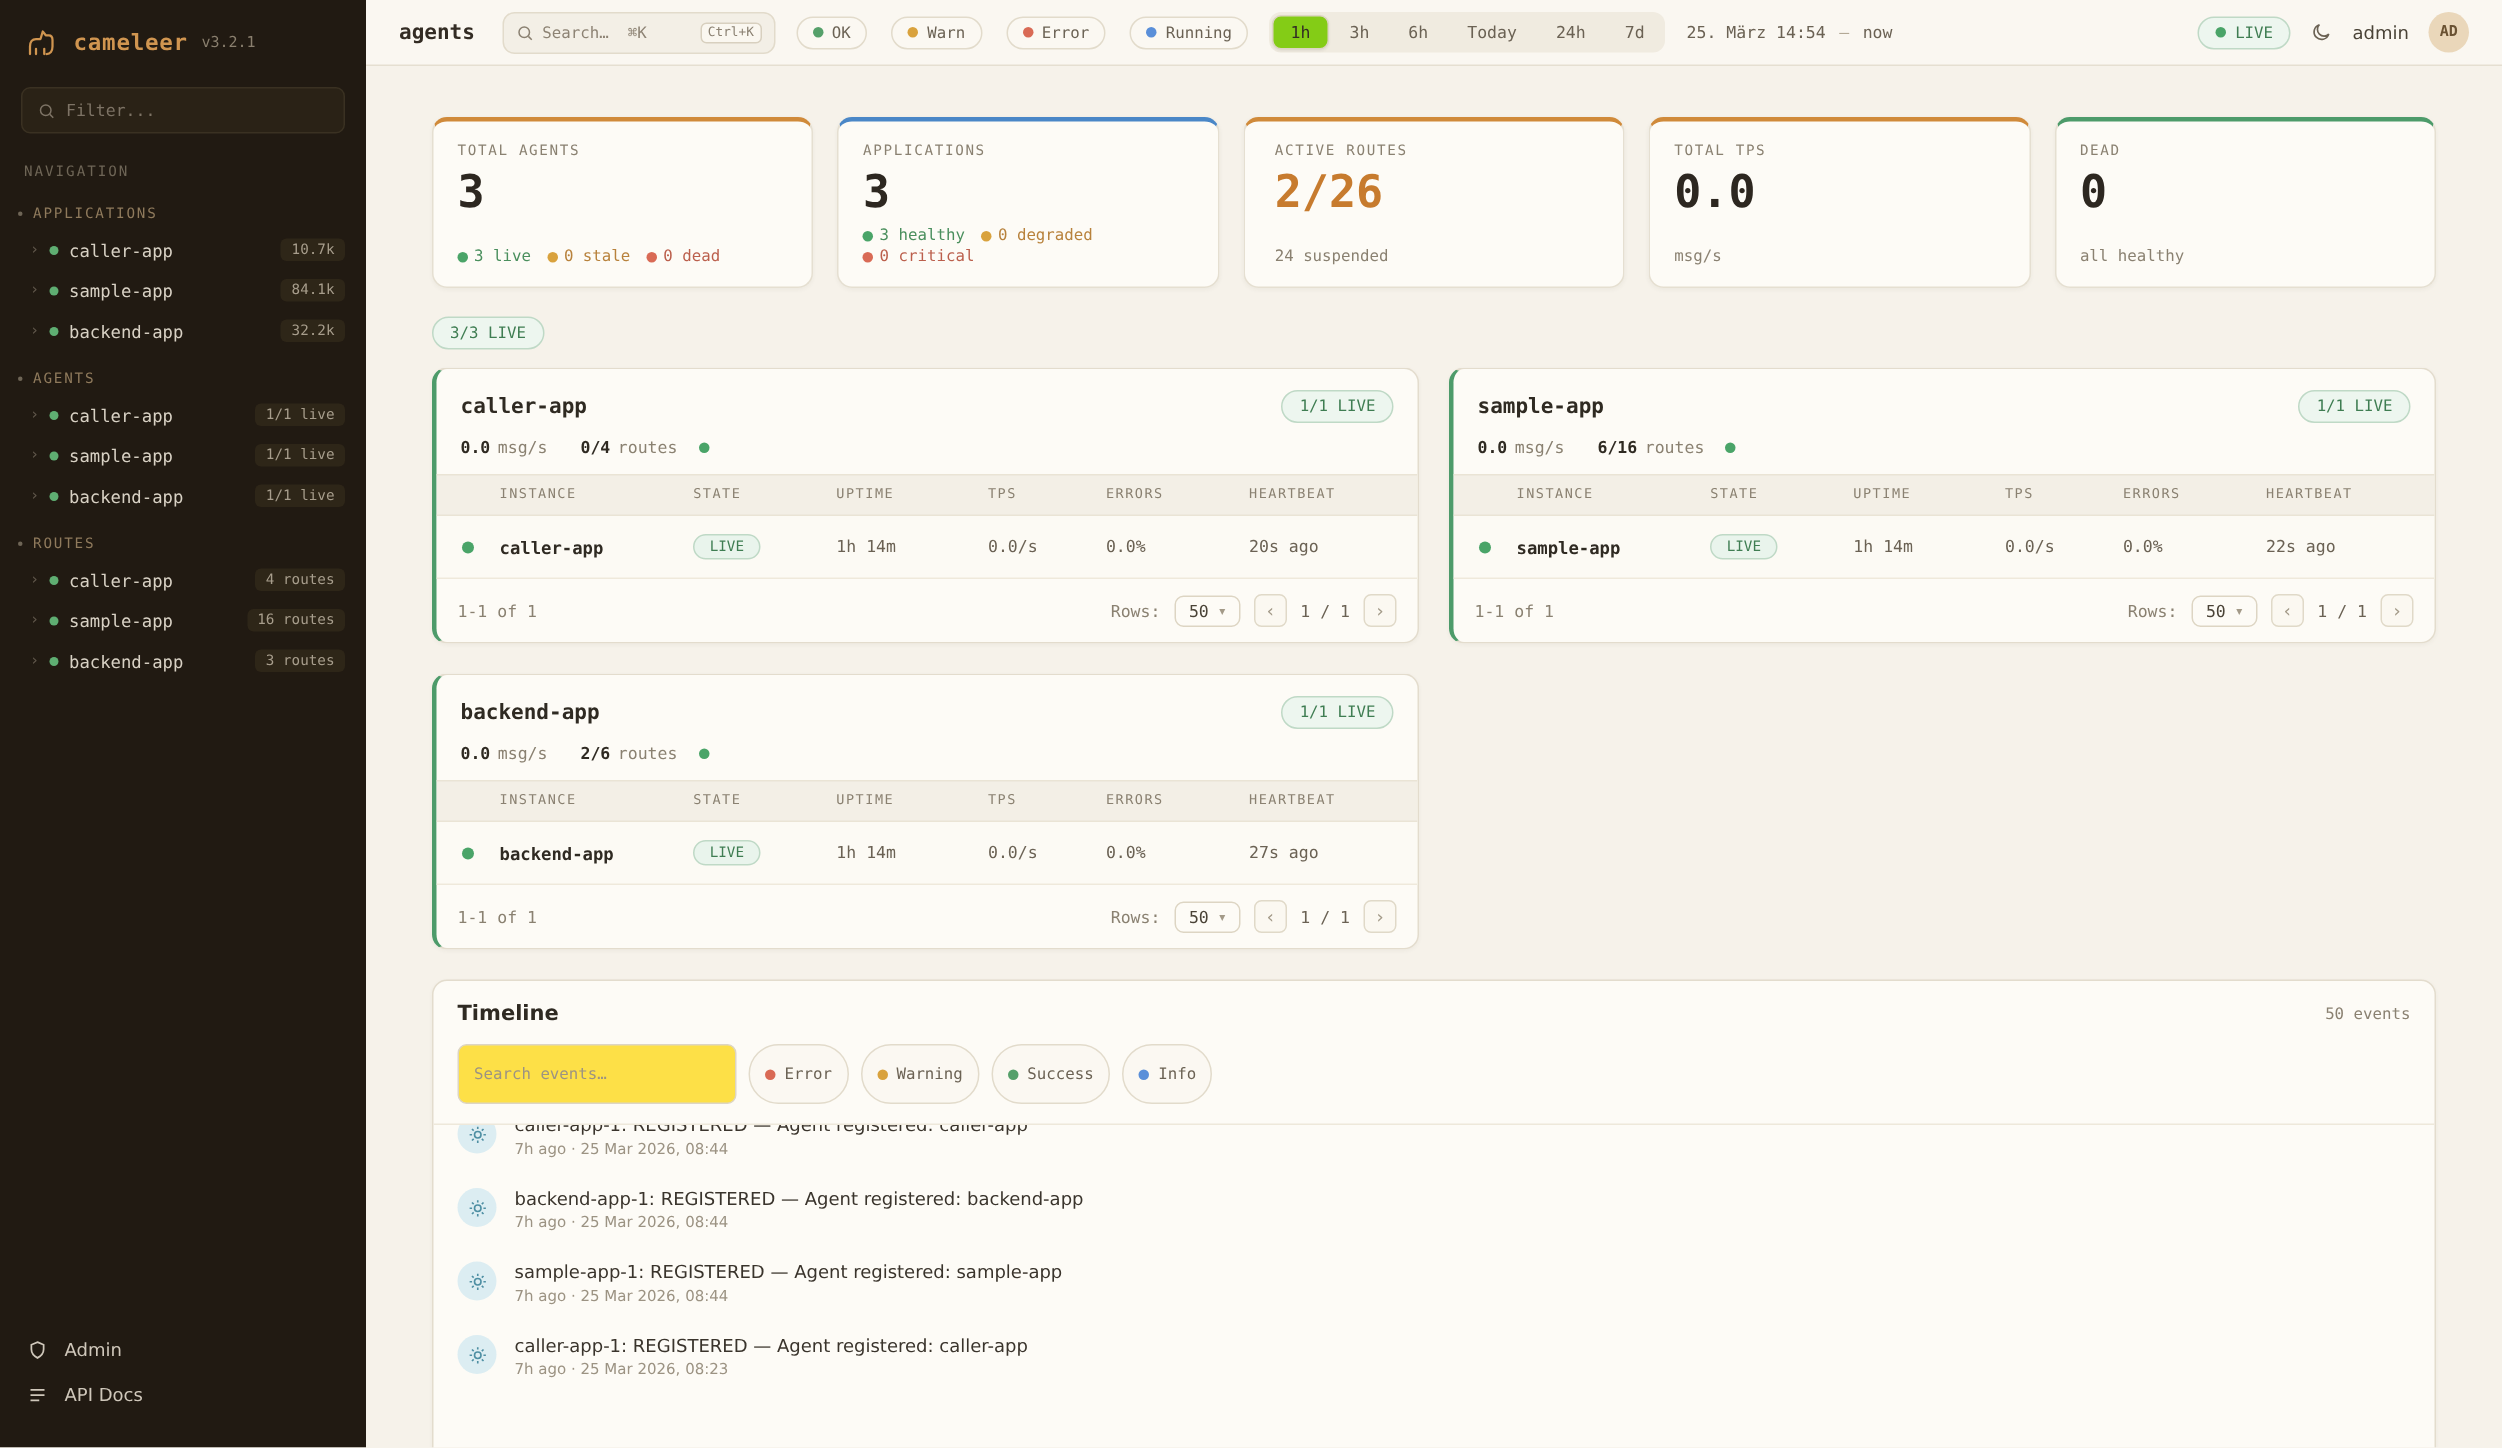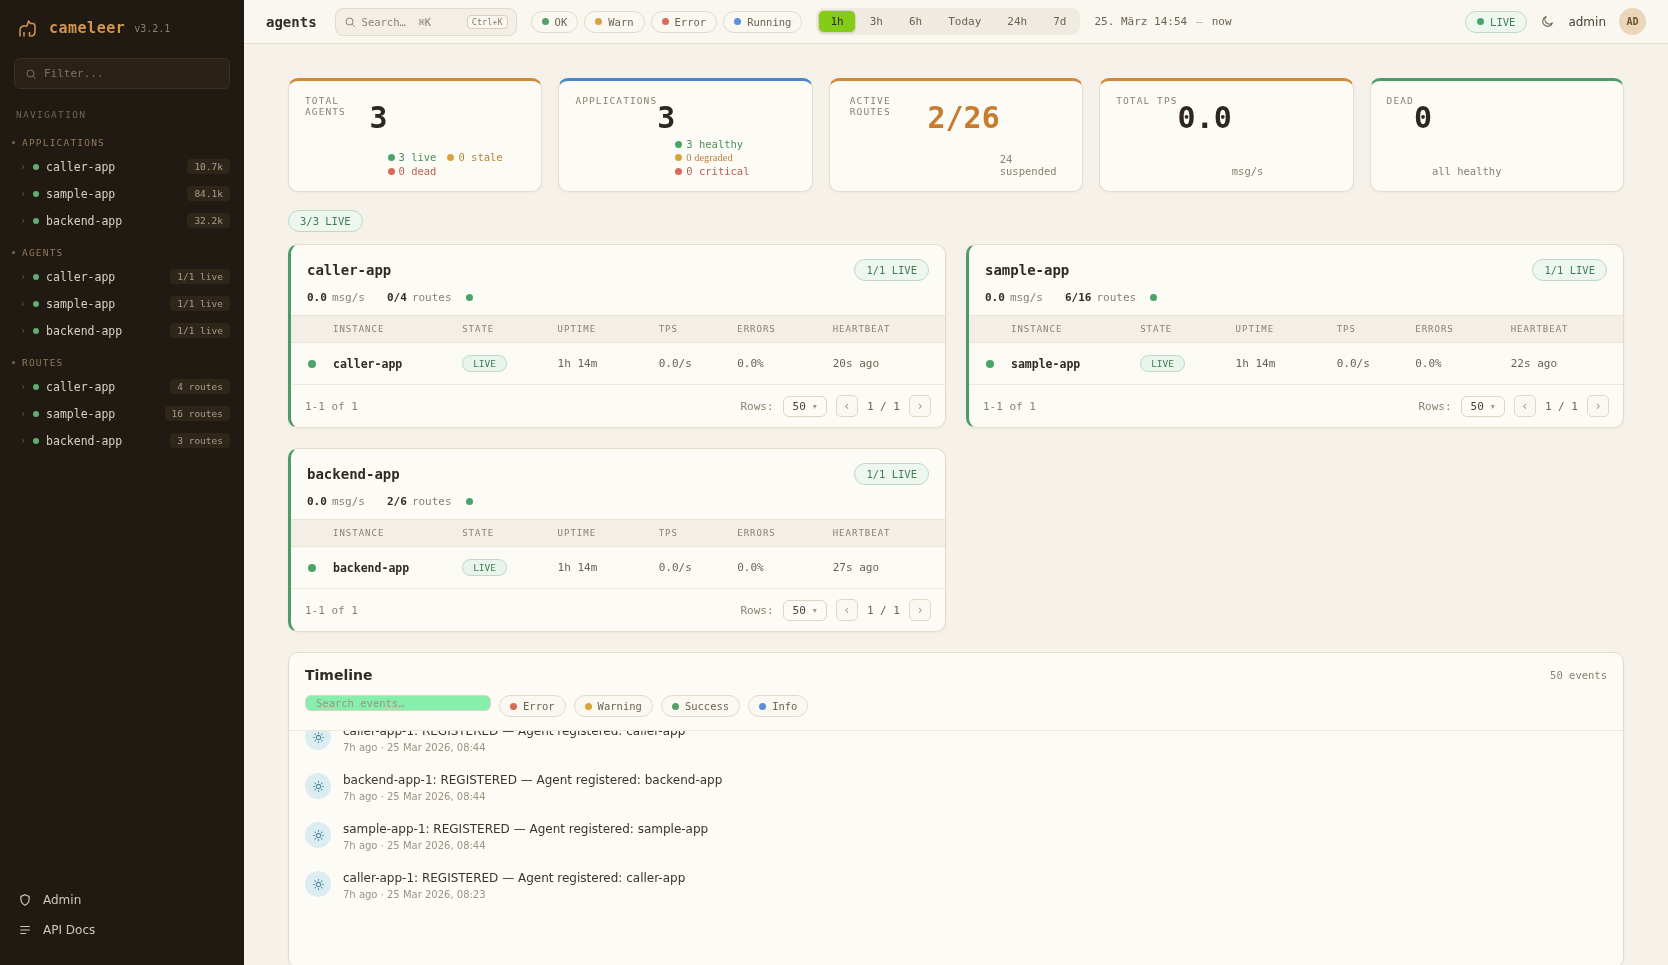--- a/index.html
+++ b/index.html
@@ -27,39 +27,39 @@
   .foot-item{display:flex;align-items:center;gap:11px;padding:8px 18px;font-family:"DejaVu Sans",sans-serif;font-size:12px;color:#cfc7ba;cursor:pointer}
 
   
   .main{flex:1;display:flex;flex-direction:column;min-width:0}
   .topbar{height:44px;background:#faf7f1;border-bottom:1px solid #e5dfd1;display:flex;align-items:center;gap:14px;padding:0 22px;flex-shrink:0}
   .page-title{font-size:14px;font-weight:bold;color:#332c24;margin-right:4px}
   .search-box{display:flex;align-items:center;gap:6px;background:#f3efe6;border:1px solid #e2dbcb;border-radius:8px;height:28px;padding:0 8px;width:182px;color:#8a8071}
   .search-box input{border:none;background:none;outline:none;font-family:"DejaVu Sans Mono","DejaVu Sans",monospace;font-size:10.5px;color:#6b6254;width:100%}
   .search-box input::placeholder{color:#8d8374}
   kbd{font-size:8.5px;border:1px solid #d8d0bf;border-radius:4px;padding:1px 4px;color:#8a8071;background:#faf7f0;white-space:nowrap}
-  .chip-group{display:flex;gap:6px}
+  .chip-group{display:flex;gap:16px}
   .chip{display:flex;align-items:center;gap:6px;border:1px solid #e2dbcb;background:#fbf8f2;border-radius:999px;padding:4px 10px;font-size:10.5px;color:#6b6254;cursor:pointer;white-space:nowrap}
   .chip .dot{width:7px;height:7px;border-radius:50%;flex-shrink:0}
   .segmented{display:flex;align-items:center;background:#f0ebe0;border-radius:8px;padding:2px;gap:2px}
   .segment{padding:4px 11px;font-size:11px;color:#6b6254;border-radius:6px;cursor:pointer;border:1px solid transparent;white-space:nowrap}
   .segment.active{background:#84cc16;border-color:#ddd5c3;color:#332c24;box-shadow:0 1px 2px rgba(0,0,0,.07)}
   .daterange{display:flex;gap:9px;font-size:11px;color:#6b6254;align-items:center;white-space:nowrap}
   .daterange .sep{color:#b3a996}
   .topbar-right{margin-left:auto;display:flex;align-items:center;gap:13px}
   .live-pill{display:inline-flex;align-items:center;gap:6px;border:1px solid #bfd9c6;background:#edf6ef;color:#3f7d52;border-radius:999px;padding:4px 11px;font-size:10.5px;white-space:nowrap}
   .live-pill .dot{width:7px;height:7px;border-radius:50%;background:#4aa468}
   .moon{color:#6b6254;cursor:pointer;display:flex}
   .username{font-size:12px;color:#4a4337;font-family:"DejaVu Sans",sans-serif}
   .avatar{width:27px;height:27px;border-radius:50%;background:#ead7ba;color:#6a5233;font-size:10px;font-weight:bold;display:flex;align-items:center;justify-content:center;cursor:pointer}
 
   
   .content{flex:1;padding:34px 44px 0;overflow:hidden}
   .stats-row{display:grid;grid-template-columns:repeat(5,1fr);gap:16px}
-  .stat-card{background:#fdfbf6;border:1px solid #e5dfd1;border-top:3px solid #d08a3a;border-radius:10px;padding:14px 16px;height:114px;display:flex;flex-direction:row;box-shadow:0 1px 3px rgba(60,50,30,.05)}
+  .stat-card{background:#fdfbf6;border:1px solid #e5dfd1;border-top:3px solid #d08a3a;border-radius:10px;padding:14px 16px;height:114px;display:flex;flex-direction:column;box-shadow:0 1px 3px rgba(60,50,30,.05)}
   .stat-label{font-size:9.5px;letter-spacing:1.1px;color:#8a8171}
   .stat-value{font-size:30px;font-weight:bold;color:#2d2720;margin-top:8px;line-height:1}
   .stat-details{margin-top:auto;display:flex;flex-wrap:wrap;column-gap:11px;row-gap:2px;font-size:10.5px;align-items:center}
   .sdetail{display:flex;align-items:center;gap:4px}
   .sdot{width:7px;height:7px;border-radius:50%;flex-shrink:0}
   .stat-sub{margin-top:auto;font-size:10.5px;color:#8a8171}
 
   .live-row{margin:18px 0 12px}
 
   .apps-grid{display:grid;grid-template-columns:1fr 1fr;gap:20px}
@@ -82,21 +82,21 @@
   .rows-select .caret{font-size:8px;color:#a39a88;font-family:"DejaVu Sans",sans-serif}
   .pg-btn{width:22px;height:22px;border:1px solid #e0d9c8;border-radius:5px;display:flex;align-items:center;justify-content:center;color:#a39a88;background:#fbf8f1;cursor:pointer;font-size:12px}
   .page-ind{color:#6b6254}
 
   
   .timeline-card{margin-top:20px;background:#fdfbf6;border:1px solid #e3dccd;border-radius:10px;overflow:hidden;box-shadow:0 1px 3px rgba(60,50,30,.05)}
   .tl-head{display:flex;justify-content:space-between;align-items:center;padding:14px 16px 12px}
   .tl-title{font-family:"DejaVu Sans",sans-serif;font-size:14px;font-weight:bold;color:#2f2a22}
   .tl-count{font-size:10.5px;color:#8a8171}
   .tl-controls{display:flex;gap:8px;padding:0 16px 13px;border-bottom:1px solid #eee8da}
-  .tl-search{width:186px;height:16px;border:1px solid #ddd5c3;border-radius:6px;background:#86efac;padding:0 10px;font-family:"DejaVu Sans Mono",monospace;font-size:10.5px;color:#6b6254;outline:none}
+  .tl-search{width:186px;height:40px;border:1px solid #ddd5c3;border-radius:6px;background:#fde047;padding:0 10px;font-family:"DejaVu Sans Mono",monospace;font-size:10.5px;color:#6b6254;outline:none}
   .tl-search::placeholder{color:#9c9383}
   .tl-events{overflow:hidden;height:236px;padding:0 16px}
   .event{display:flex;gap:12px;padding:10px 0;align-items:flex-start}
   .event:first-child{margin-top:-17px}
   .ev-icon{width:26px;height:26px;border-radius:50%;background:#dcedf2;color:#4e8fa3;display:flex;align-items:center;justify-content:center;flex-shrink:0}
   .ev-text{font-family:"DejaVu Sans",sans-serif;font-size:12px;color:#3a342c}
   .ev-time{font-family:"DejaVu Sans",sans-serif;font-size:10px;color:#9c9383;margin-top:4px}
 </style>
 </head>
 <body>
@@ -305,21 +305,21 @@
       <div class="stat-card" style="border-top-color: rgb(74, 135, 199);">
         <div class="stat-label">APPLICATIONS</div>
         <div class="stat-value">3</div>
         <div class="stat-details">
           <span class="sdetail">
               <span class="sdot" style="background: rgb(74, 164, 104);"></span>
               <span style="color: rgb(74, 143, 93);">3 healthy</span>
             </span>
           <span class="sdetail">
               <span class="sdot" style="background: rgb(217, 162, 61);"></span>
-              <span style="color: rgb(184, 130, 60); font-family: Liberation Serif, serif;">0 degraded</span>
+              <span style="color: rgb(184, 130, 60);">0 degraded</span>
             </span>
           <span class="sdetail">
               <span class="sdot" style="background: rgb(217, 106, 85);"></span>
               <span style="color: rgb(187, 95, 76);">0 critical</span>
             </span>
         </div>
       </div>
 
       <div class="stat-card" style="border-top-color: rgb(208, 138, 58); padding-left: 20px;">
         <div class="stat-label">ACTIVE ROUTES</div>

